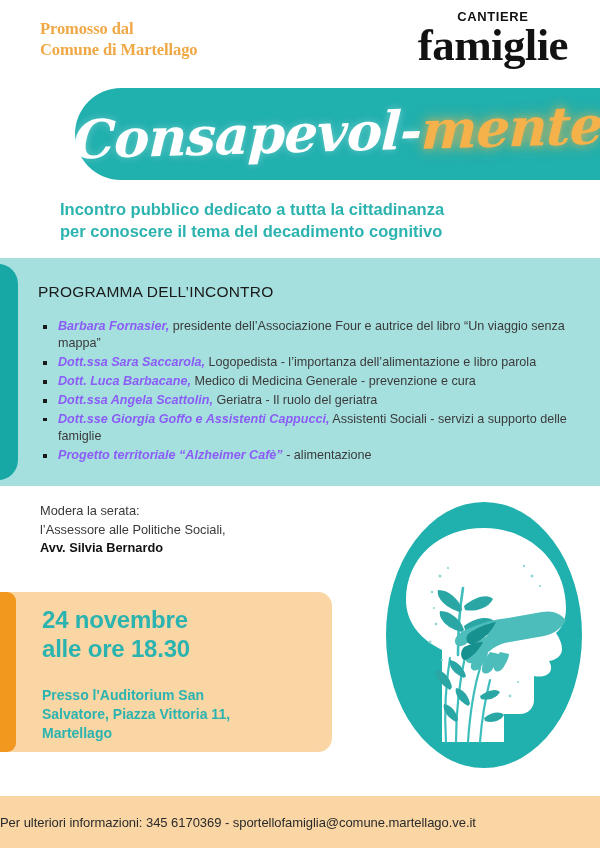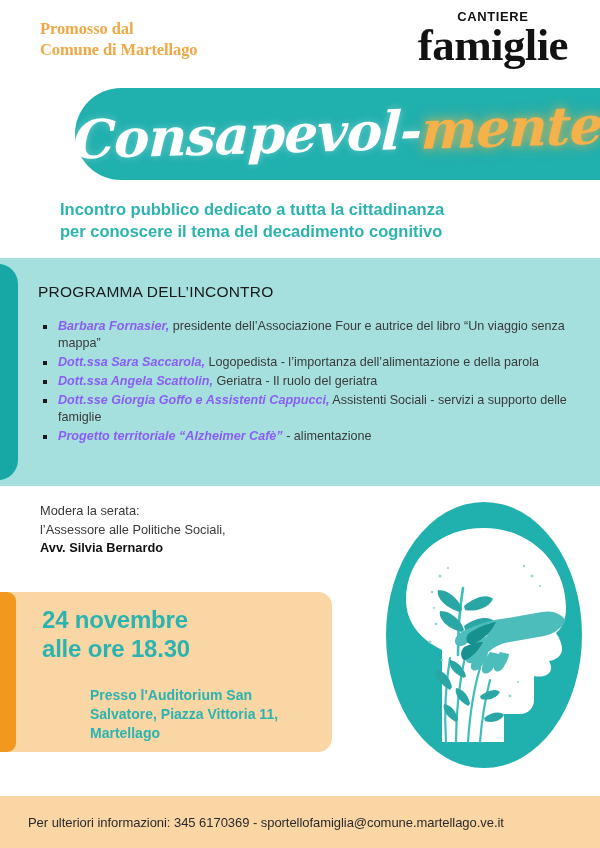--- a/index.html
+++ b/index.html
@@ -207,21 +207,21 @@
   .date-main span { display: block; white-space: nowrap; }
   .date-place {
     position: absolute;
     left: 42px;
     top: 686px;
     font-size: 14px;
     font-weight: bold;
     line-height: 1.35;
     color: #2bb3b0;
   }
-  .date-place span { display: block; white-space: nowrap; margin-left: 48px; }
+  .date-place span { display: block; white-space: nowrap; }
 
   
   .illustration {
     position: absolute;
     left: 384px;
     top: 500px;
     width: 200px;
     height: 270px;
   }
   .illustration svg { display: block; width: 100%; height: 100%; }
@@ -231,21 +231,20 @@
     position: absolute;
     left: 0;
     right: 0;
     bottom: 0;
     height: 52px;
     background: #fad6a5;
     display: flex;
     align-items: center;
   }
   .footer-text {
-    padding-left: 28px;
     font-size: 13px;
     color: #2a2a2a;
     letter-spacing: -0.05px;
     white-space: nowrap;
   }
 </style>
 </head>
 <body>
 
 <div class="poster">
@@ -268,21 +267,22 @@
     <span>Incontro pubblico dedicato a tutta la cittadinanza</span>
     <span>per conoscere il tema del decadimento cognitivo</span>
   </div>
 
   <div class="panel"></div>
   <div class="panel-tab"></div>
   <div class="panel-title">PROGRAMMA DELL’INCONTRO</div>
 
   <div class="prog-list">
     <div class="prog-item"><b>Barbara Fornasier,</b><span> presidente dell’Associazione Four e autrice del libro “Un viaggio senza mappa”</span></div>
-    <div class="prog-item"><b>Dott.ssa Sara Saccarola,</b><span> Logopedista - l’importanza dell’alimentazione e della parola</span></div>
+    <div class="prog-item"><b>Dott.ssa Sara Saccarola,</b><span> Logopedista - l’importanza dell’alimentazione e libro parola</span></div>
+    <div class="prog-item"><b>Dott. Luca Barbacane,</b><span> Medico di Medicina Generale - prevenzione e cura</span></div>
     <div class="prog-item"><b>Dott.ssa Angela Scattolin,</b><span> Geriatra - Il ruolo del geriatra</span></div>
     <div class="prog-item"><b>Dott.sse Giorgia Goffo e Assistenti Cappucci,</b><span> Assistenti Sociali - servizi a supporto delle famiglie</span></div>
     <div class="prog-item"><b>Progetto territoriale “Alzheimer Cafè”</b><span> - alimentazione</span></div>
   </div>
 
   <div class="moderator">
     <div>Modera la serata:</div>
     <div>l’Assessore alle Politiche Sociali,</div>
     <div class="strong">Avv. Silvia Bernardo</div>
   </div>

